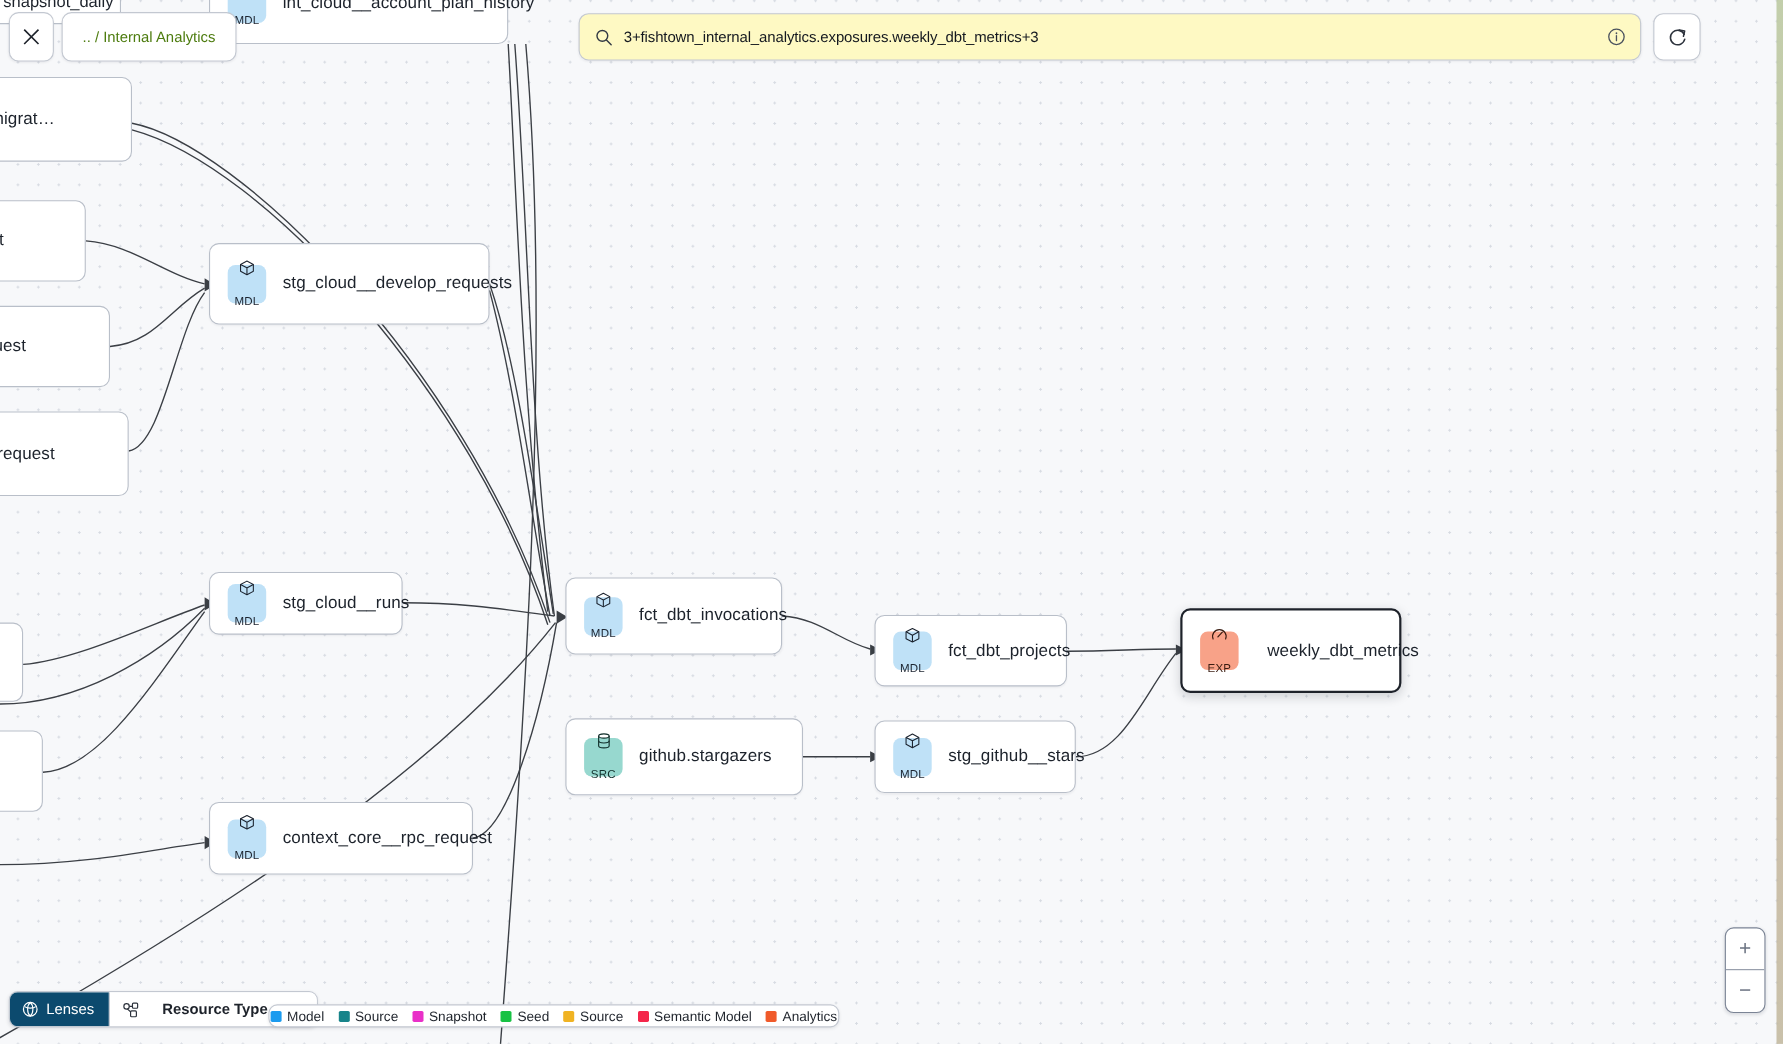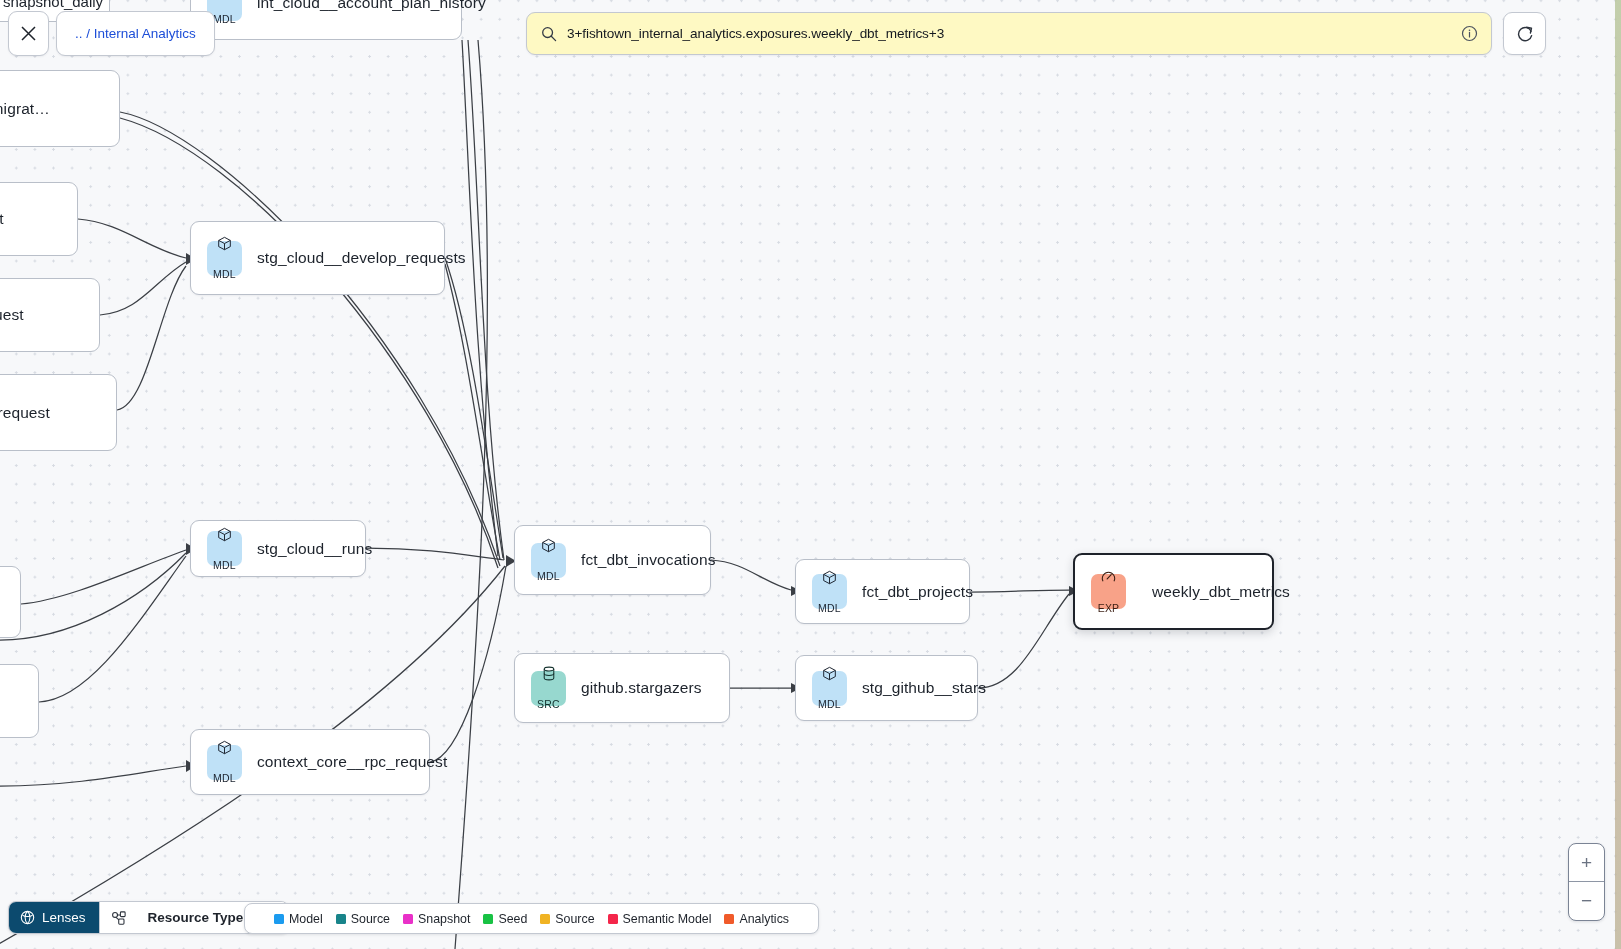--- a/index.html
+++ b/index.html
@@ -89,21 +89,21 @@
     border-radius: 9px;
     display: flex;
     align-items: center;
     justify-content: center;
     box-shadow: 0 1px 2px rgba(20,25,40,0.06);
   }
   #close-btn { left: 8px; top: 11px; width: 41px; height: 45px; cursor: pointer; }
   #breadcrumb {
     left: 56px; top: 11px; height: 45px;
     padding: 0 18px;
-    font-size: 13.5px; color: #1d4ed8;
+    font-size: 13.5px; color: #4d7c0f;
     white-space: nowrap;
     cursor: pointer;
   }
   #search-wrap {
     position: absolute;
     left: 526px; top: 12px;
     width: 966px; height: 43px;
     background: #fef9c3;
     border: 1px solid #c3c8d1;
     border-radius: 9px;
@@ -150,24 +150,24 @@
     display: flex; align-items: center; gap: 21px;
     padding: 0 11px;
     font-size: 13.5px;
     cursor: pointer;
     border-left: 1px solid #c3c8d1;
     font-weight: bold;
   }
   #legend {
     position: absolute;
     left: 244px; bottom: 15px;
-    height: 31px;
+    height: 21px;
     display: flex; align-items: center;
     gap: 13px;
-    padding: 0 29px;
+    padding: 0 1px;
     background: #fff;
     border: 1px solid #c3c8d1;
     border-radius: 8px;
     box-shadow: 0 1px 3px rgba(20,25,40,0.10);
   }
   .lg-item { display: flex; align-items: center; gap: 5px; font-size: 12.4px; color: #1e232b; white-space: nowrap; }
   .lg-sw { width: 10px; height: 10px; border-radius: 1.5px; flex: 0 0 auto; }
 
   
   #zoomctl {

